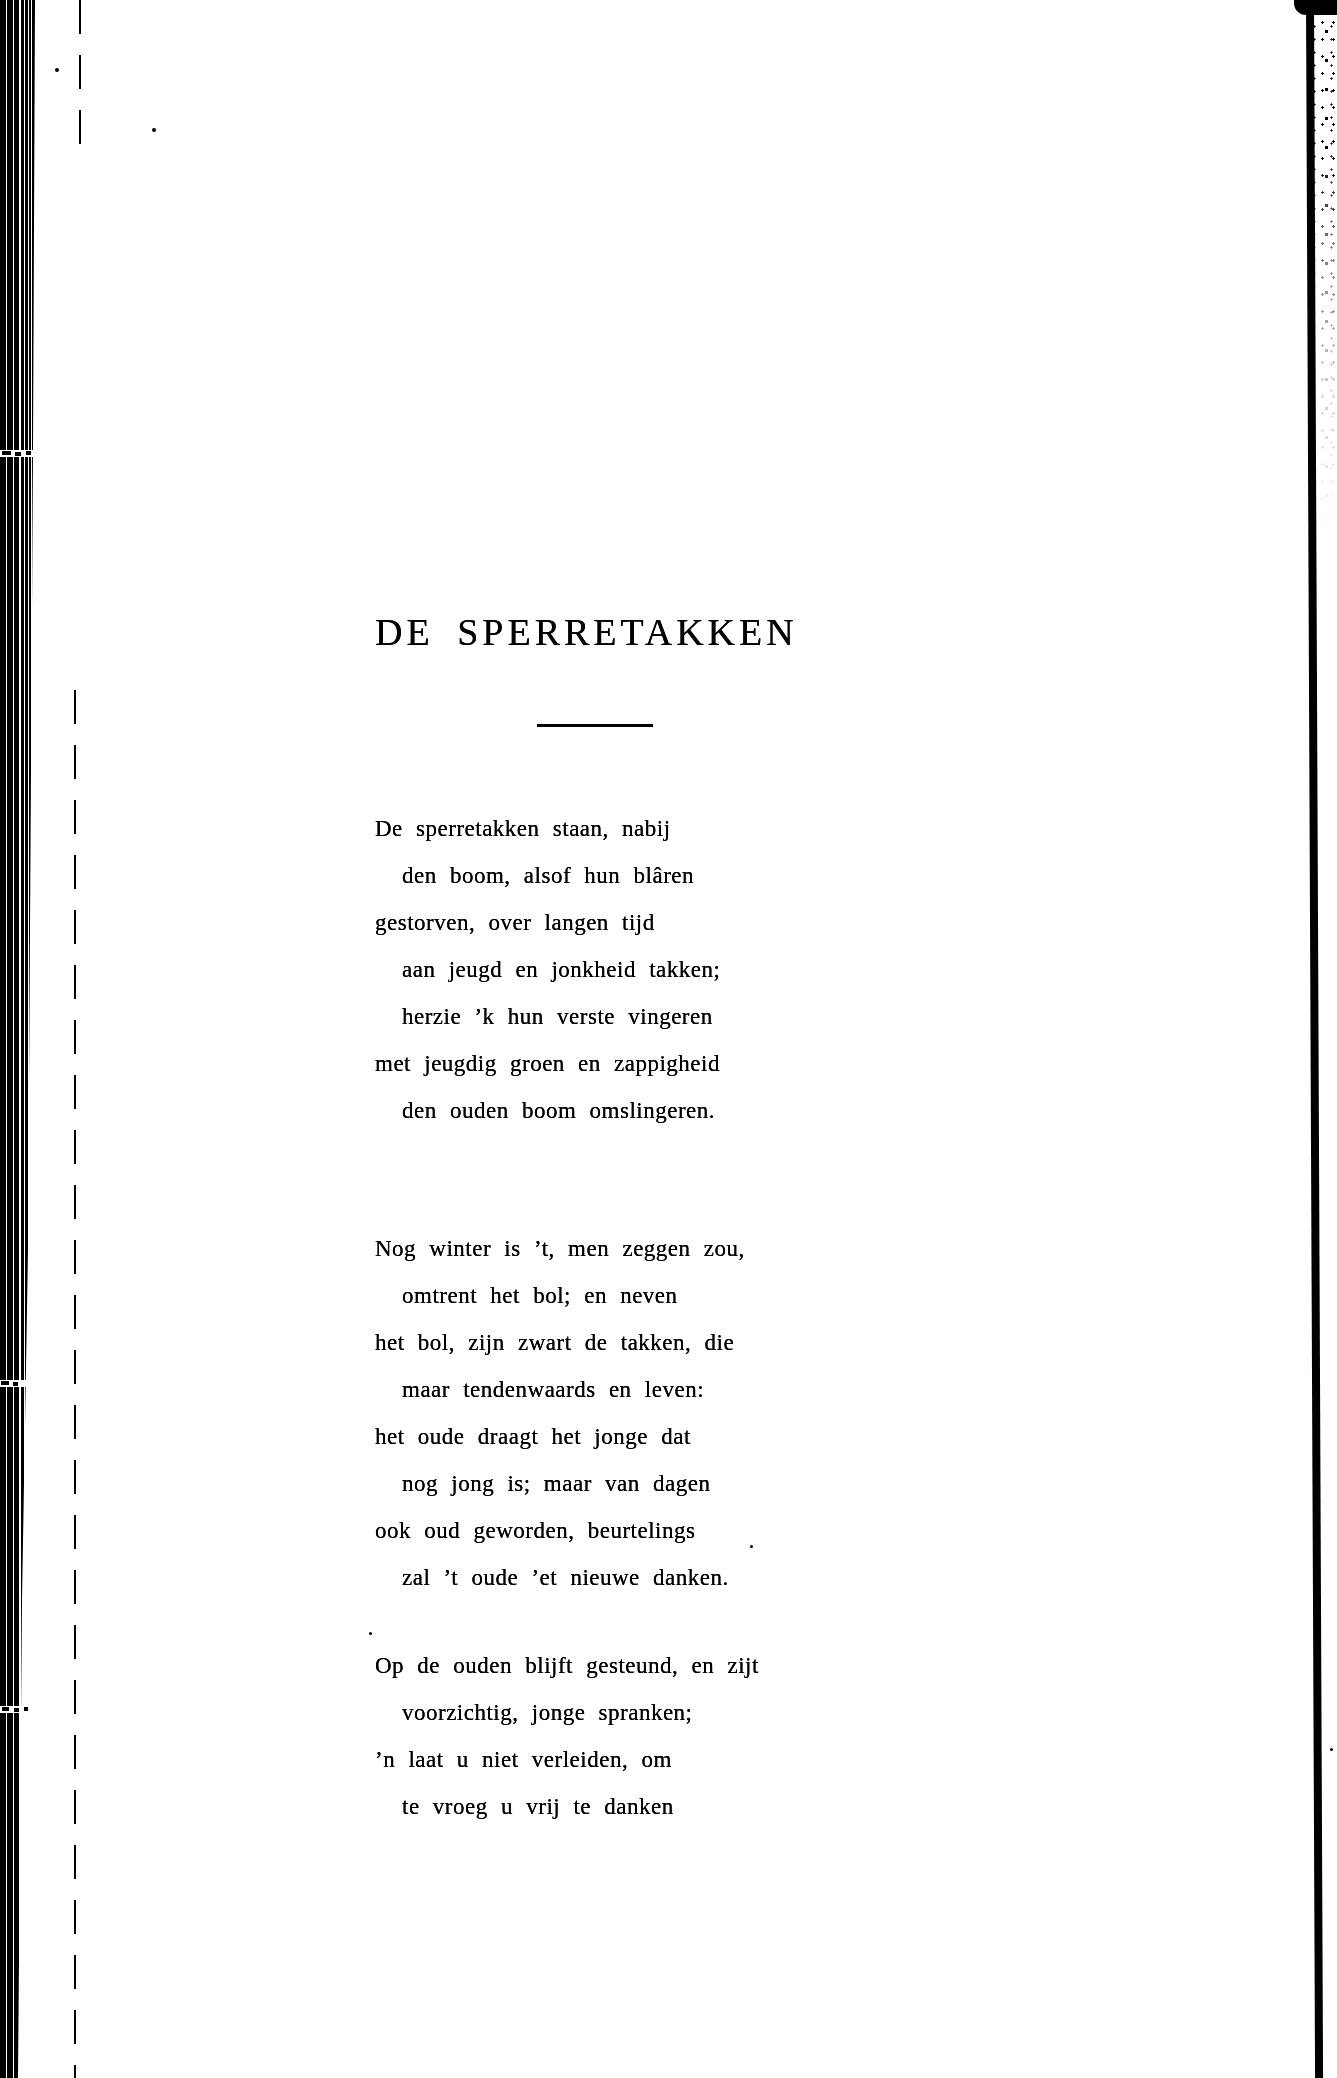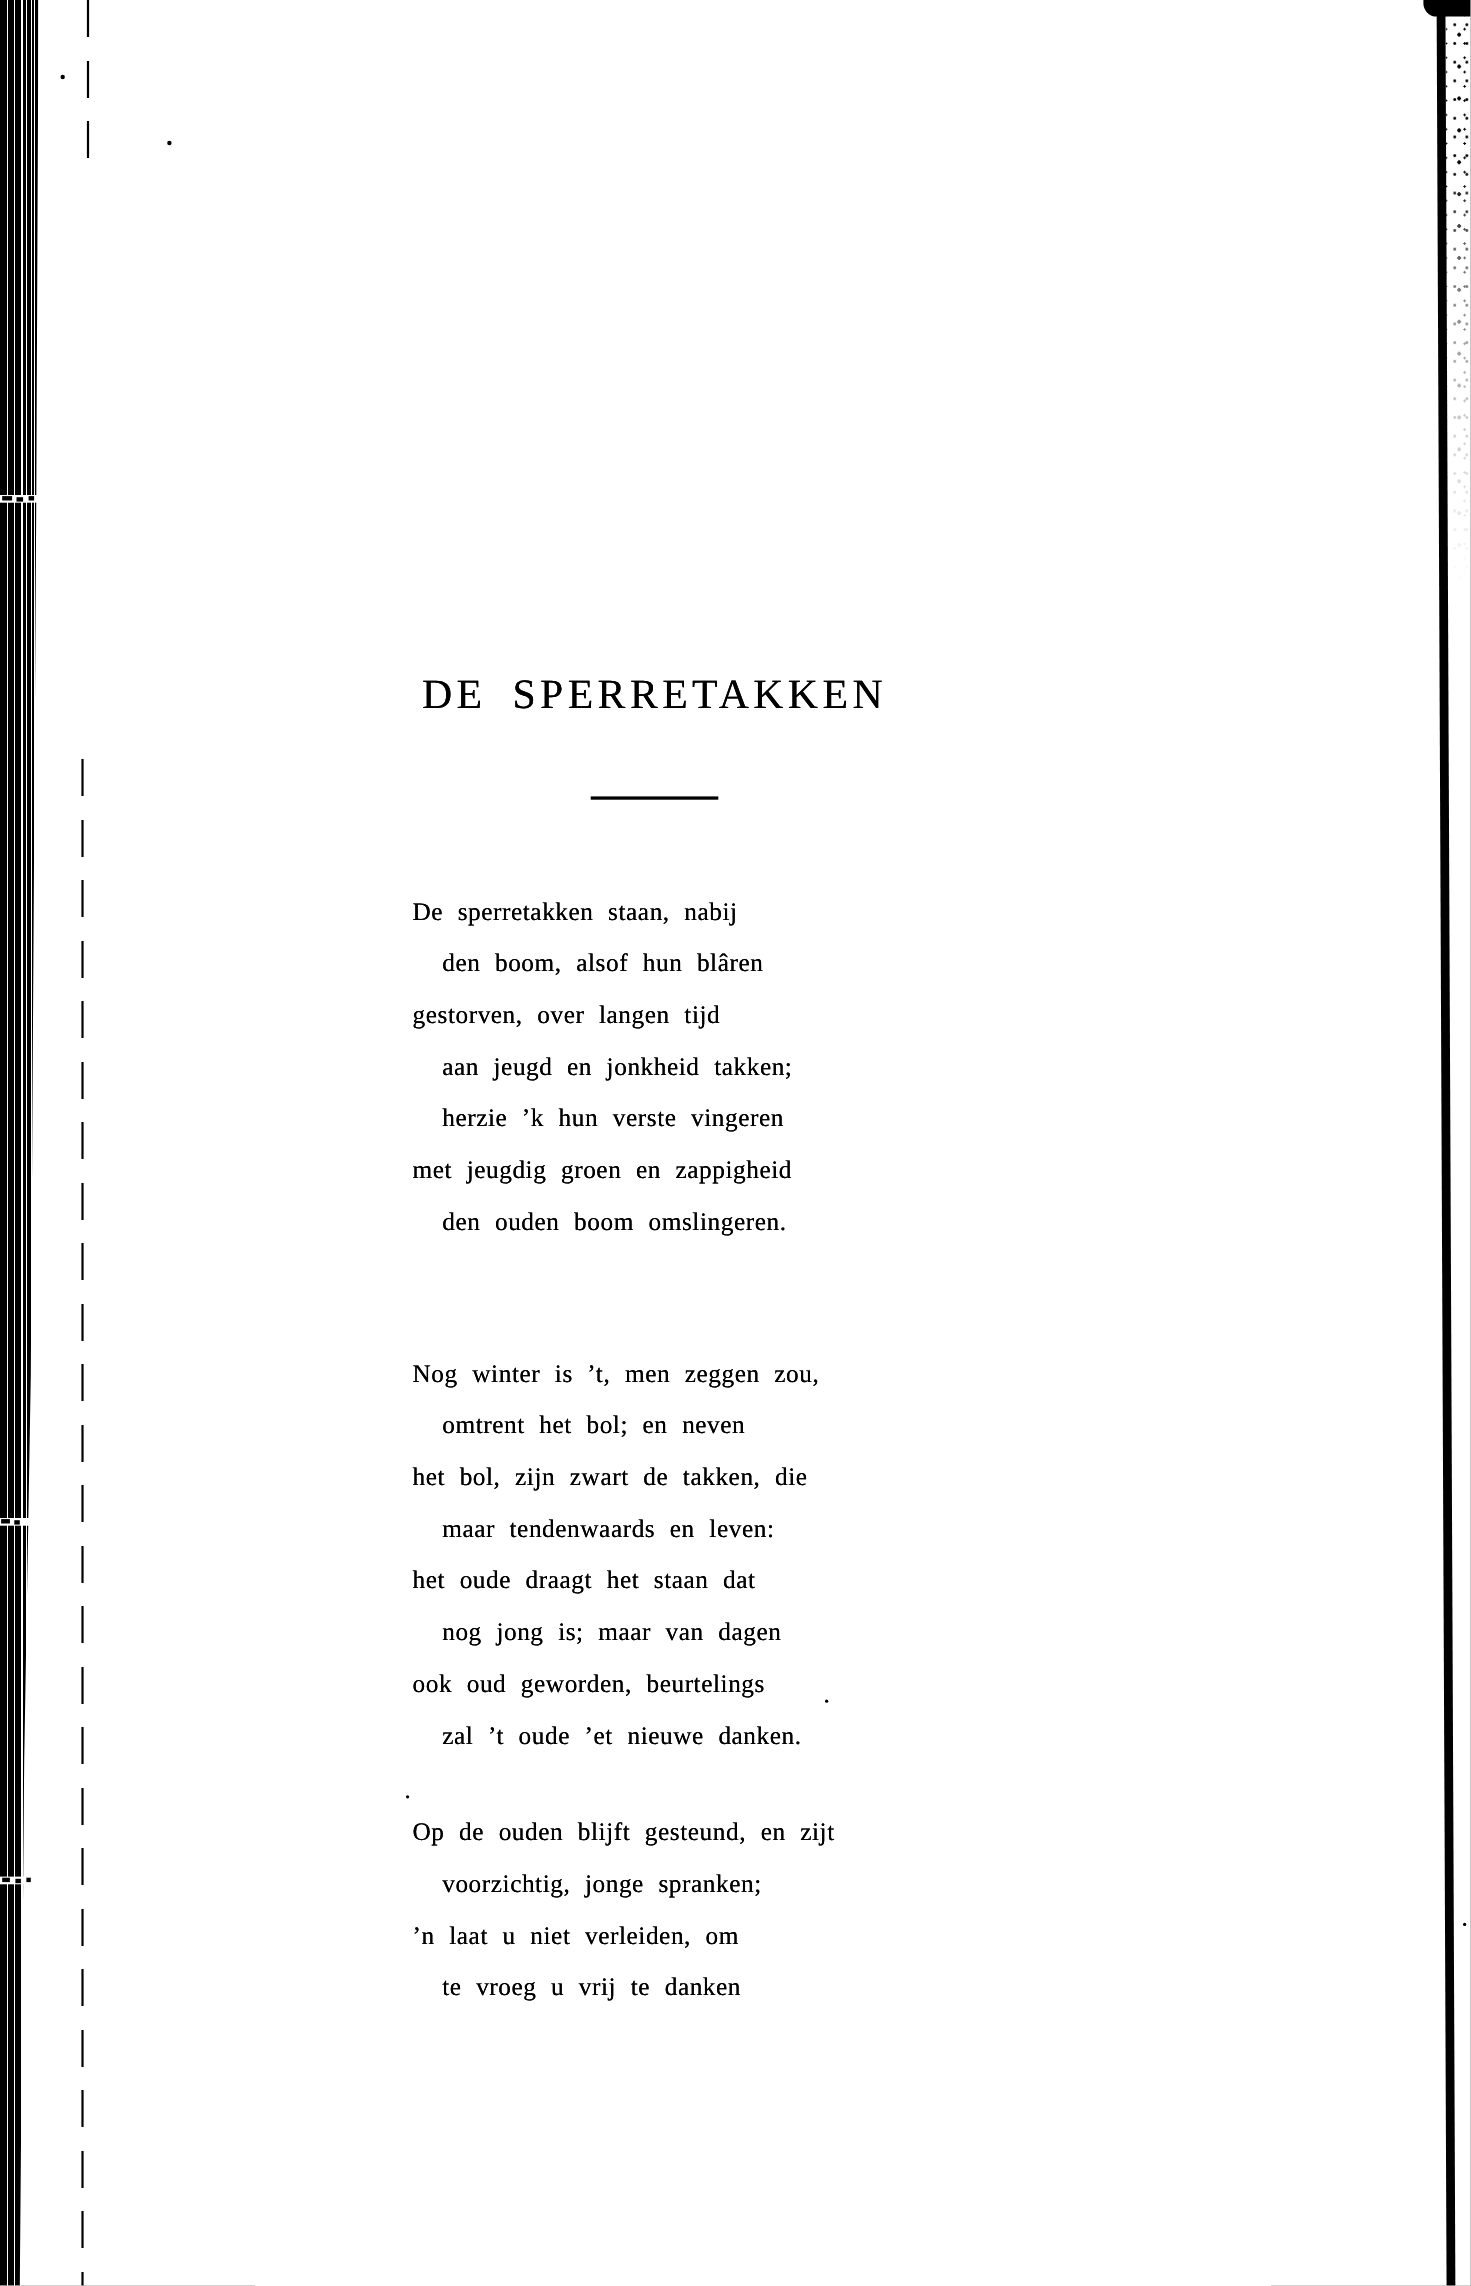--- a/index.html
+++ b/index.html
@@ -44,21 +44,21 @@
     background-size:11px 17px,17px 13px,23px 29px;
     background-position:3px 2px,9px 8px,1px 5px;
     -webkit-mask-image:linear-gradient(180deg,#000 0 25%,rgba(0,0,0,.55) 45%,rgba(0,0,0,.22) 70%,transparent 100%);
             mask-image:linear-gradient(180deg,#000 0 25%,rgba(0,0,0,.55) 45%,rgba(0,0,0,.22) 70%,transparent 100%);
   }
   .speck{position:absolute;width:4px;height:4px;background:#000;border-radius:50%;}
   
   .poem{position:absolute;left:375px;top:0;width:440px;}
   .title{
     position:absolute;left:0;top:610px;width:100%;
-    text-align:center;font-size:38px;letter-spacing:4px;word-spacing:10px;
+    text-align:left;font-size:38px;letter-spacing:4px;word-spacing:10px;
     white-space:nowrap;text-shadow:0 0 0.6px #000;
   }
   .divider{position:absolute;left:162px;top:724px;width:116px;height:3px;background:#000;}
   .stanza{position:absolute;left:0;width:100%;}
   .s1{top:805px;} .s2{top:1225px;} .s3{top:1642px;}
   .line{
     height:47px;line-height:47px;font-size:23px;
     letter-spacing:0.5px;word-spacing:7px;white-space:nowrap;
     text-shadow:0 0 0.6px #000;
   }
@@ -107,21 +107,21 @@
       <div class="line indent">herzie ’k hun verste vingeren</div>
       <div class="line">met jeugdig groen en zappigheid</div>
       <div class="line indent">den ouden boom omslingeren.</div>
     </div>
 
     <div class="stanza s2">
       <div class="line">Nog winter is ’t, men zeggen zou,</div>
       <div class="line indent">omtrent het bol; en neven</div>
       <div class="line">het bol, zijn zwart de takken, die</div>
       <div class="line indent">maar tendenwaards en leven:</div>
-      <div class="line">het oude draagt het staan dat</div>
+      <div class="line">het oude draagt het jonge dat</div>
       <div class="line indent">nog jong is; maar van dagen</div>
       <div class="line">ook oud geworden, beurtelings</div>
       <div class="line indent">zal ’t oude ’et nieuwe danken.</div>
     </div>
 
     <div class="stanza s3">
       <div class="line">Op de ouden blijft gesteund, en zijt</div>
       <div class="line indent">voorzichtig, jonge spranken;</div>
       <div class="line">’n laat u niet verleiden, om</div>
       <div class="line indent">te vroeg u vrij te danken</div>

